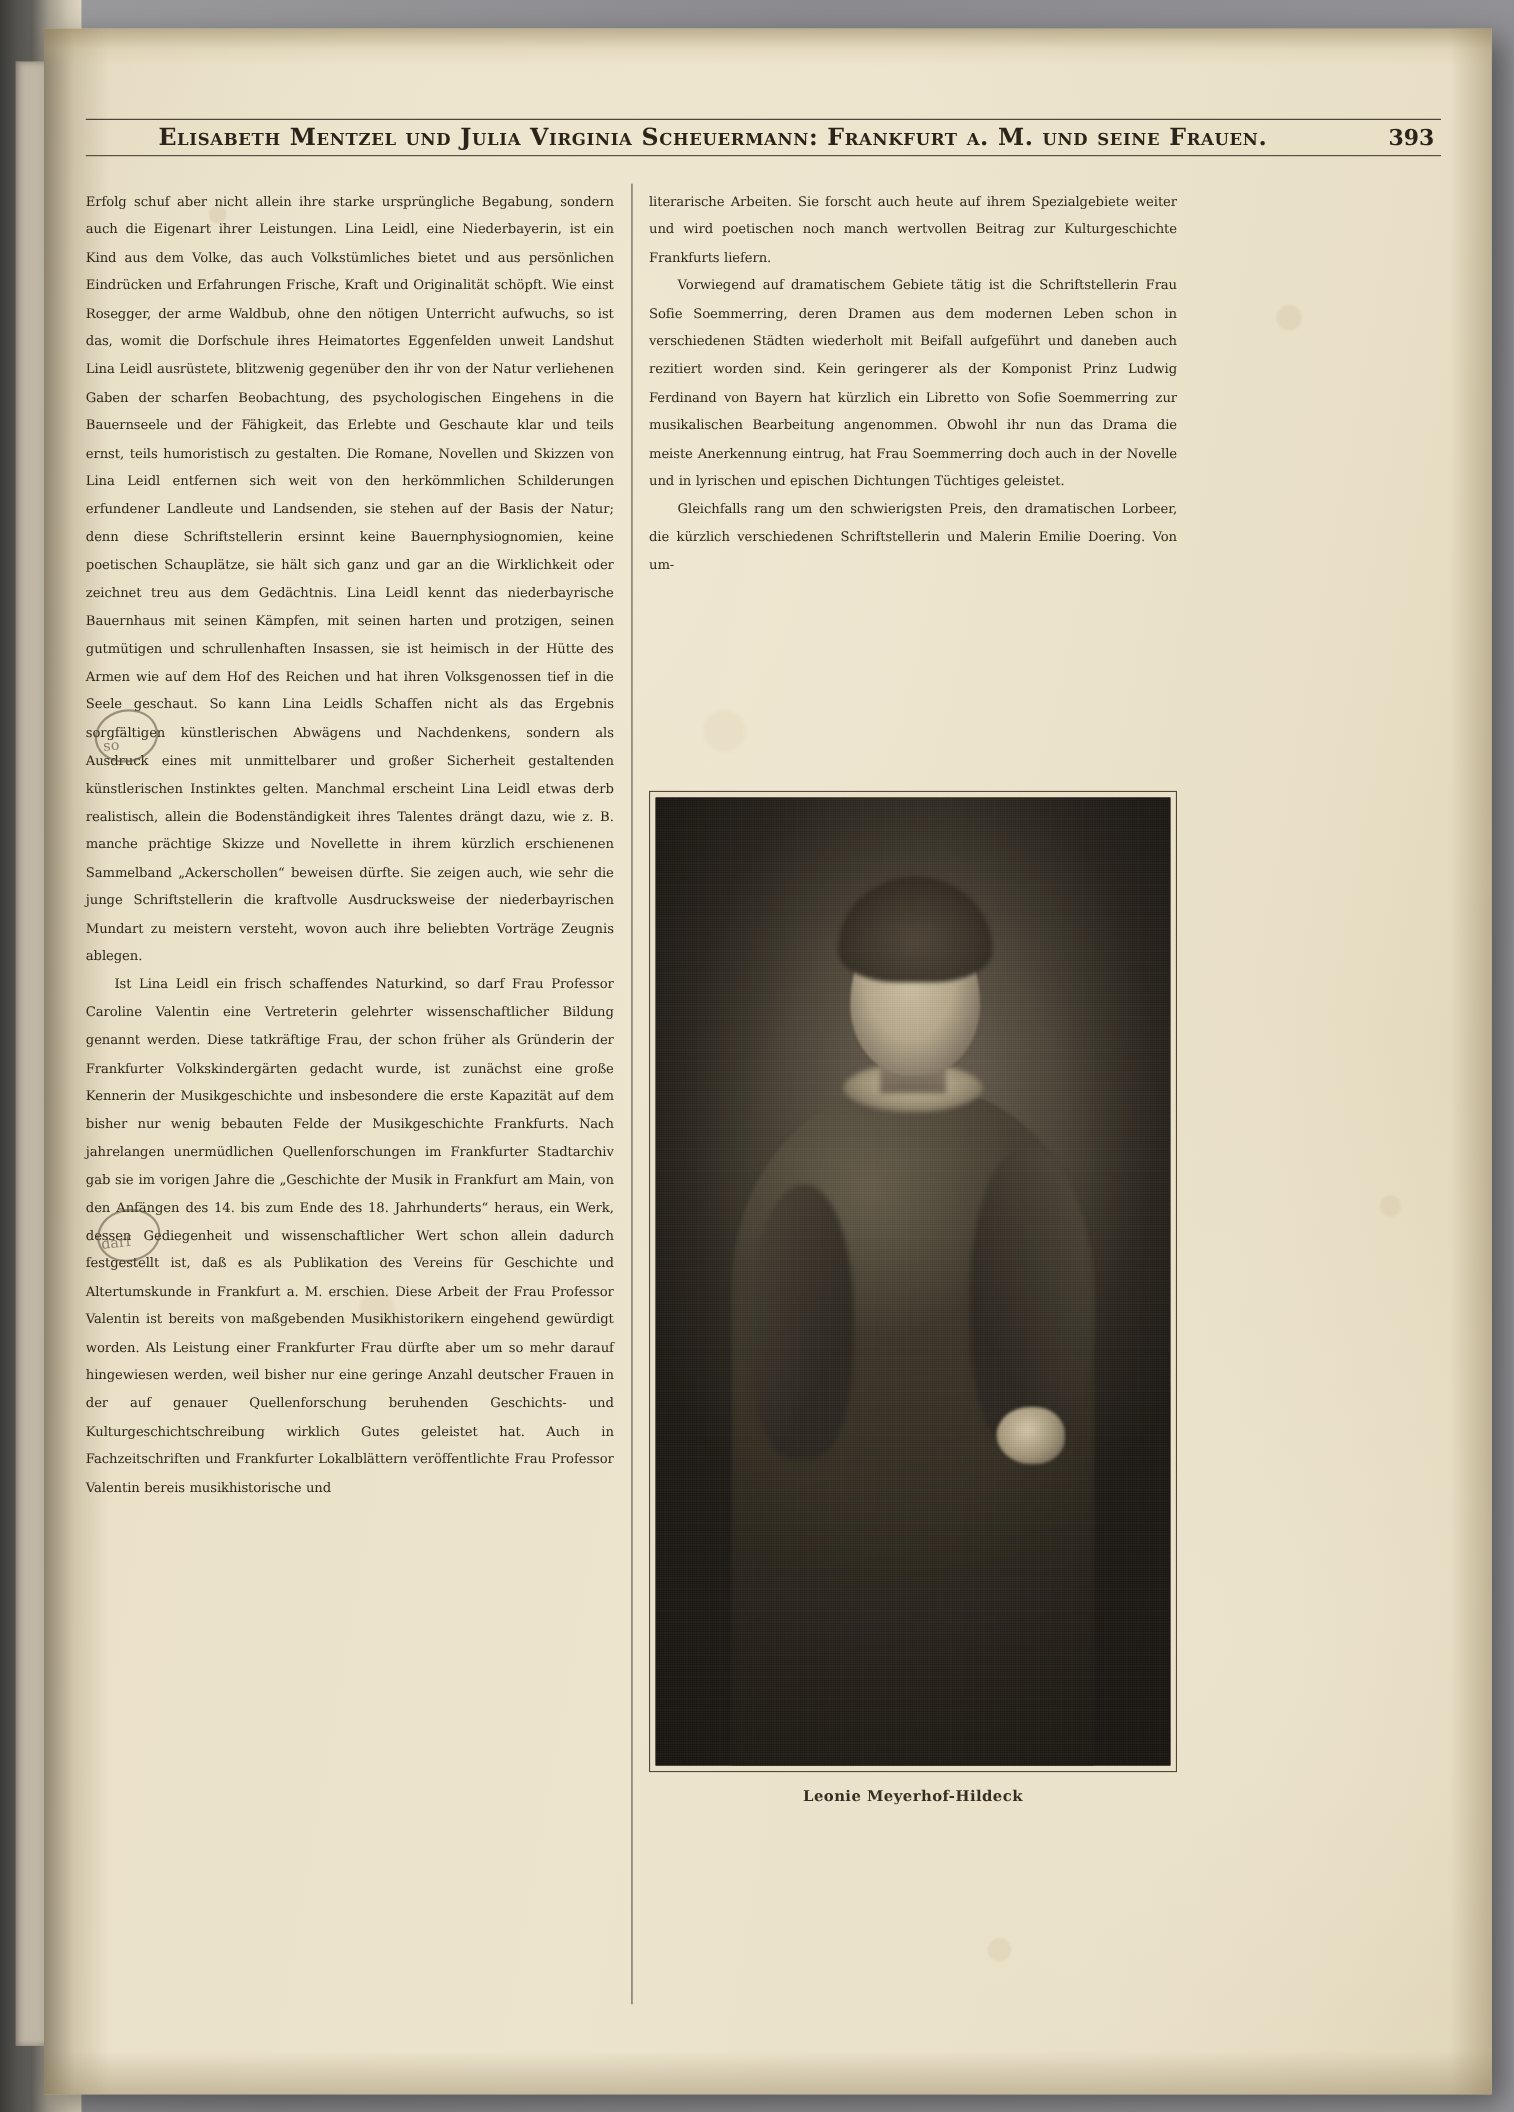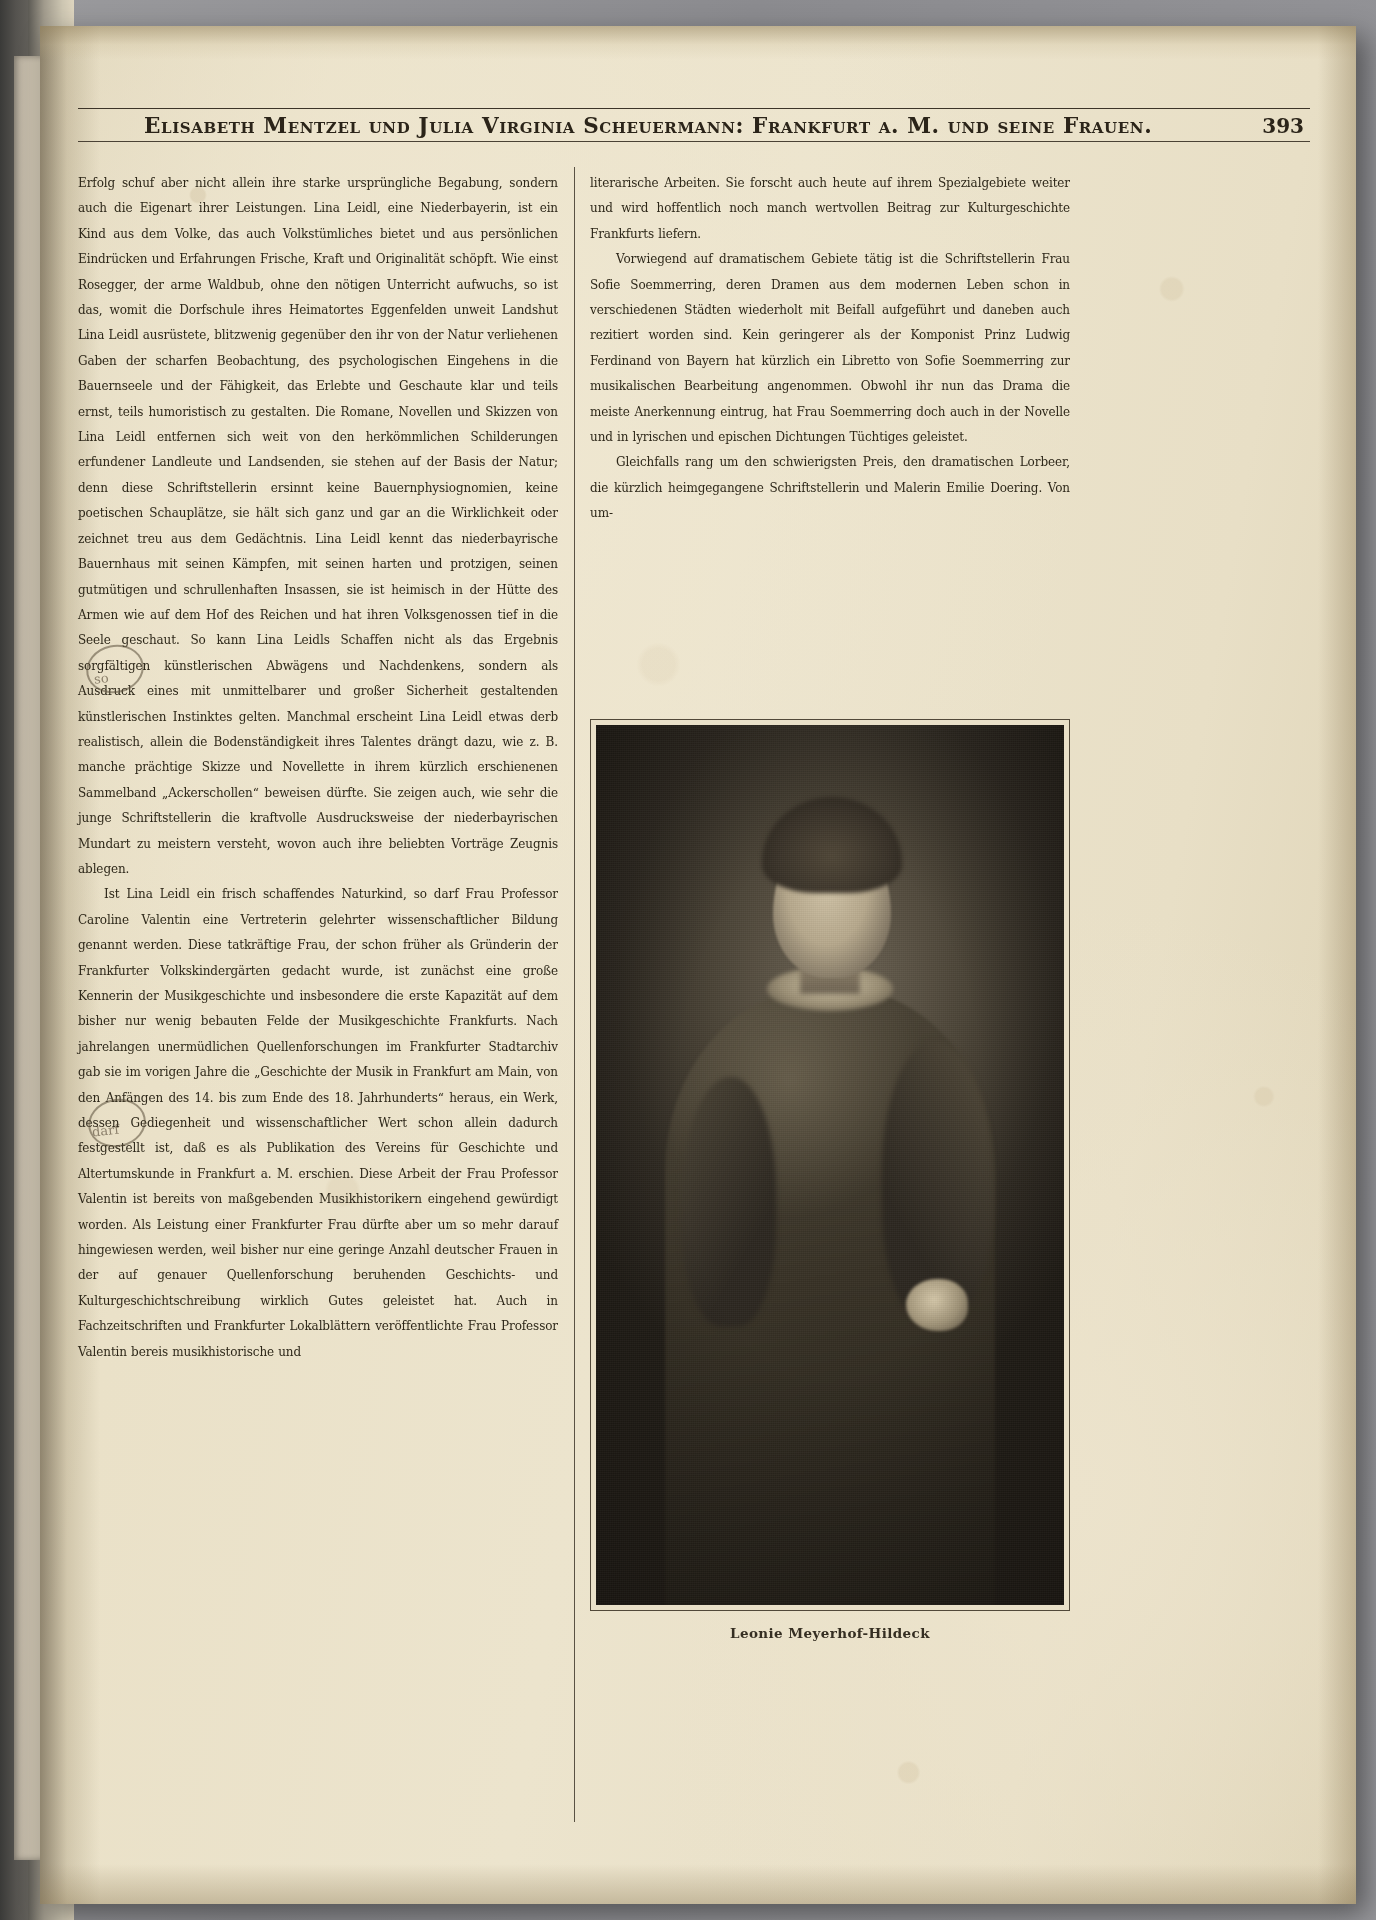--- a/index.html
+++ b/index.html
@@ -255,23 +255,23 @@
       <div class="columns">
 
         <div class="col-divider"></div>
 
         <div class="col col-left">
           <p>Erfolg schuf aber nicht allein ihre starke ursprüngliche Begabung, sondern auch die Eigenart ihrer Leistungen. Lina Leidl, eine Niederbayerin, ist ein Kind aus dem Volke, das auch Volkstümliches bietet und aus persönlichen Eindrücken und Erfahrungen Frische, Kraft und Originalität schöpft. Wie einst Rosegger, der arme Waldbub, ohne den nötigen Unterricht aufwuchs, so ist das, womit die Dorfschule ihres Heimatortes Eggenfelden unweit Landshut Lina Leidl ausrüstete, blitzwenig gegenüber den ihr von der Natur verliehenen Gaben der scharfen Beobachtung, des psychologischen Eingehens in die Bauernseele und der Fähigkeit, das Erlebte und Geschaute klar und teils ernst, teils humoristisch zu gestalten. Die Romane, Novellen und Skizzen von Lina Leidl entfernen sich weit von den herkömmlichen Schilderungen erfundener Landleute und Landsenden, sie stehen auf der Basis der Natur; denn diese Schriftstellerin ersinnt keine Bauernphysiognomien, keine poetischen Schauplätze, sie hält sich ganz und gar an die Wirklichkeit oder zeichnet treu aus dem Gedächtnis. Lina Leidl kennt das niederbayrische Bauernhaus mit seinen Kämpfen, mit seinen harten und protzigen, seinen gutmütigen und schrullenhaften Insassen, sie ist heimisch in der Hütte des Armen wie auf dem Hof des Reichen und hat ihren Volksgenossen tief in die Seele geschaut. So kann Lina Leidls Schaffen nicht als das Ergebnis sorgfältigen künstlerischen Abwägens und Nachdenkens, sondern als Ausdruck eines mit unmittelbarer und großer Sicherheit gestaltenden künstlerischen Instinktes gelten. Manchmal erscheint Lina Leidl etwas derb realistisch, allein die Bodenständigkeit ihres Talentes drängt dazu, wie z. B. manche prächtige Skizze und Novellette in ihrem kürzlich erschienenen Sammelband „Ackerschollen“ beweisen dürfte. Sie zeigen auch, wie sehr die junge Schriftstellerin die kraftvolle Ausdrucksweise der niederbayrischen Mundart zu meistern versteht, wovon auch ihre beliebten Vorträge Zeugnis ablegen.</p>
           <p class="ind">Ist Lina Leidl ein frisch schaffendes Naturkind, so darf Frau Professor Caroline Valentin eine Vertreterin gelehrter wissenschaftlicher Bildung genannt werden. Diese tatkräftige Frau, der schon früher als Gründerin der Frankfurter Volkskindergärten gedacht wurde, ist zunächst eine große Kennerin der Musikgeschichte und insbesondere die erste Kapazität auf dem bisher nur wenig bebauten Felde der Musikgeschichte Frankfurts. Nach jahrelangen unermüdlichen Quellenforschungen im Frankfurter Stadtarchiv gab sie im vorigen Jahre die „Geschichte der Musik in Frankfurt am Main, von den Anfängen des 14. bis zum Ende des 18. Jahrhunderts“ heraus, ein Werk, dessen Gediegenheit und wissenschaftlicher Wert schon allein dadurch festgestellt ist, daß es als Publikation des Vereins für Geschichte und Altertumskunde in Frankfurt a. M. erschien. Diese Arbeit der Frau Professor Valentin ist bereits von maßgebenden Musikhistorikern eingehend gewürdigt worden. Als Leistung einer Frankfurter Frau dürfte aber um so mehr darauf hingewiesen werden, weil bisher nur eine geringe Anzahl deutscher Frauen in der auf genauer Quellenforschung beruhenden Geschichts- und Kulturgeschichtschreibung wirklich Gutes geleistet hat. Auch in Fachzeitschriften und Frankfurter Lokalblättern veröffentlichte Frau Professor Valentin bereis musikhistorische und</p>
         </div>
 
         <div class="col col-right">
-          <p>literarische Arbeiten. Sie forscht auch heute auf ihrem Spezialgebiete weiter und wird hoffentlich noch manch wertvollen Beitrag zur Kulturgeschichte Frankfurts liefern.</p>
+          <p>literarische Arbeiten. Sie forscht auch heute auf ihrem Spezialgebiete weiter und wird poetischen noch manch wertvollen Beitrag zur Kulturgeschichte Frankfurts liefern.</p>
           <p class="ind">Vorwiegend auf dramatischem Gebiete tätig ist die Schriftstellerin Frau Sofie Soemmerring, deren Dramen aus dem modernen Leben schon in verschiedenen Städten wiederholt mit Beifall aufgeführt und daneben auch rezitiert worden sind. Kein geringerer als der Komponist Prinz Ludwig Ferdinand von Bayern hat kürzlich ein Libretto von Sofie Soemmerring zur musikalischen Bearbeitung angenommen. Obwohl ihr nun das Drama die meiste Anerkennung eintrug, hat Frau Soemmerring doch auch in der Novelle und in lyrischen und epischen Dichtungen Tüchtiges geleistet.</p>
-          <p class="ind">Gleichfalls rang um den schwierigsten Preis, den dramatischen Lorbeer, die kürzlich heimgegangene Schriftstellerin und Malerin Emilie Doering. Von um-</p>
+          <p class="ind">Gleichfalls rang um den schwierigsten Preis, den dramatischen Lorbeer, die kürzlich verschiedenen Schriftstellerin und Malerin Emilie Doering. Von um-</p>
         </div>
 
         <div class="photo-wrap">
           <div class="photo-frame">
             <div class="photo">
               <div class="ph-body"></div>
               <div class="ph-sleeve-l"></div>
               <div class="ph-sleeve-r"></div>
               <div class="ph-hand"></div>
               <div class="ph-collar"></div>

